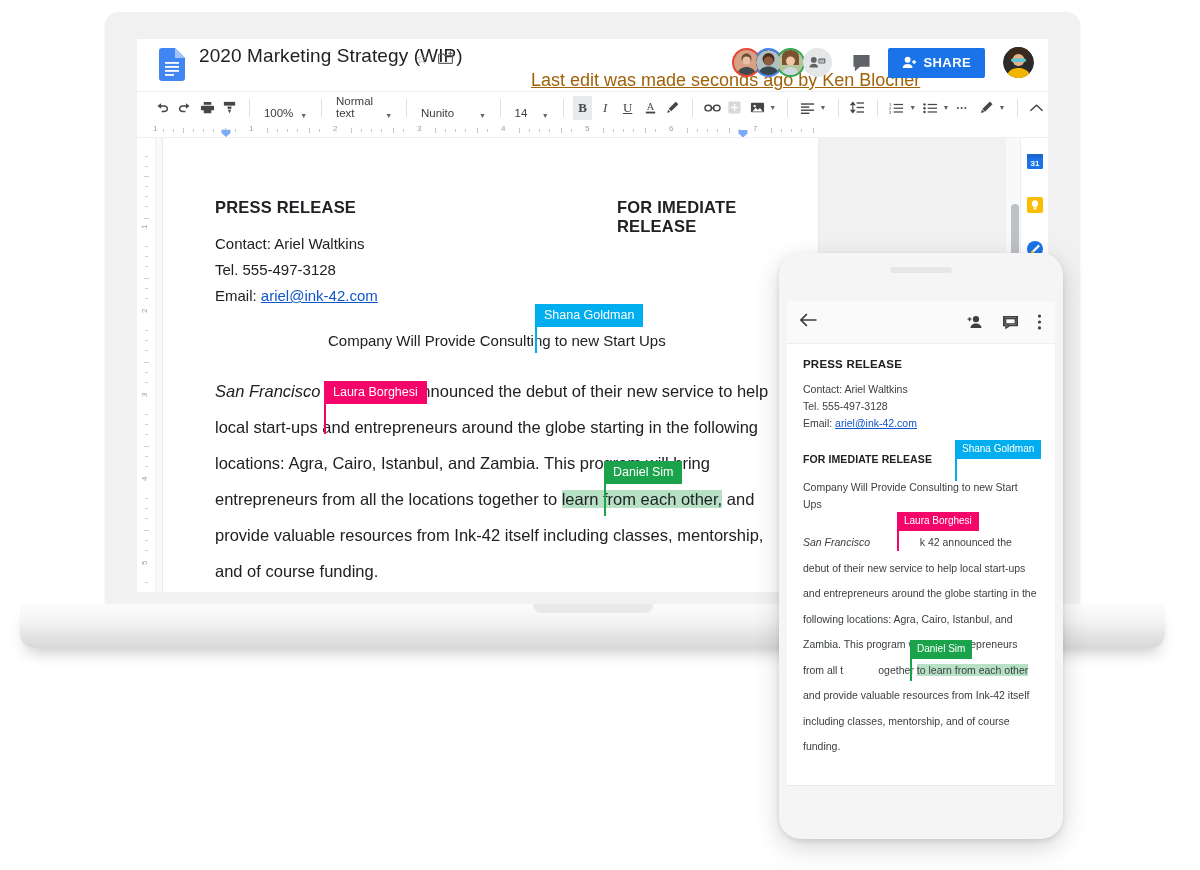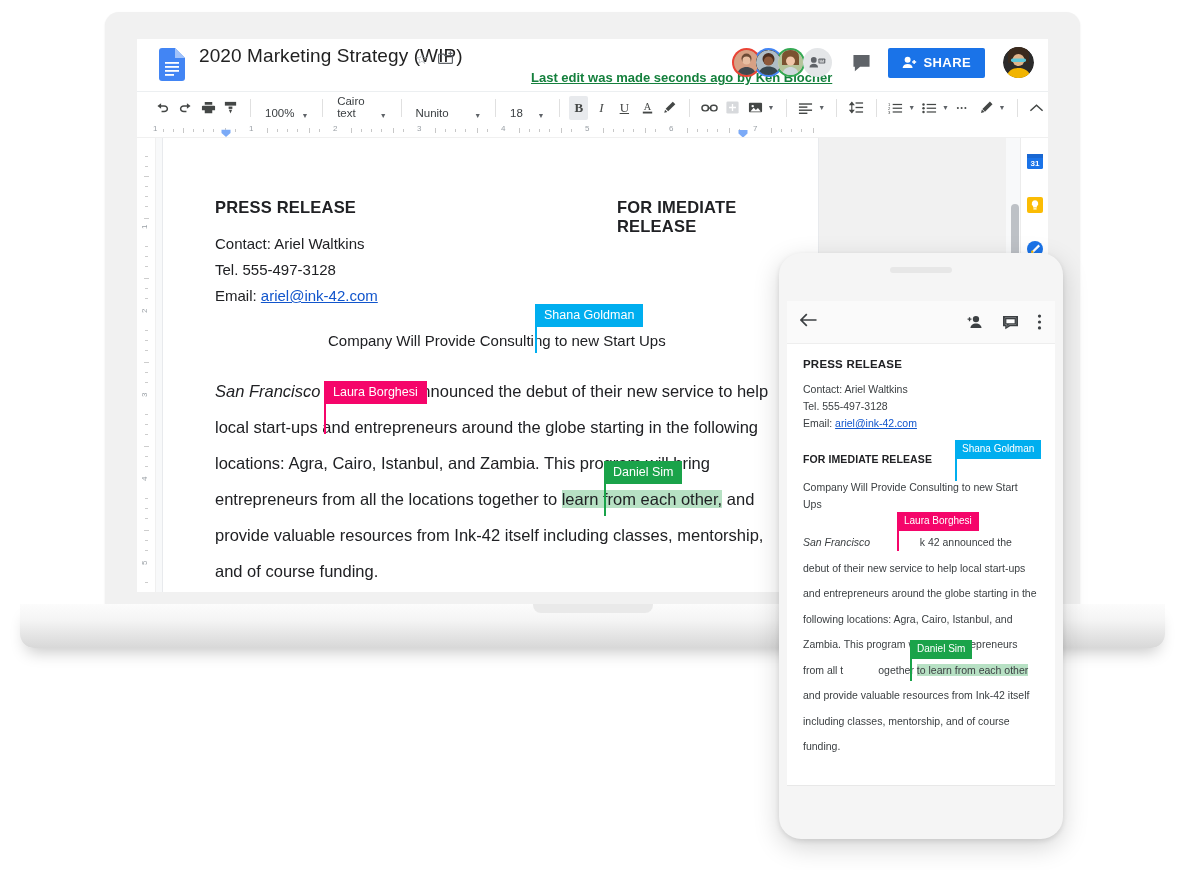--- a/index.html
+++ b/index.html
@@ -42,22 +42,22 @@
   .doc-title{
     position:absolute;left:62px;top:6px;
     font-size:19px;color:#222;letter-spacing:.1px;white-space:nowrap;
   }
   .title-icons{position:absolute;left:278px;top:11px;display:flex;gap:10px;align-items:center;}
   .star-icon{font-size:15px;color:#9aa0a6;line-height:1;}
   .drive-icon{width:16px;height:16px;}
   .menubar{position:absolute;left:62px;top:31px;display:flex;gap:13px;align-items:center;}
   .menubar span{font-size:12.5px;color:#444746;white-space:nowrap;}
   .last-edit{
-    position:absolute;left:394px;top:31px;font-size:13px;color:#15803d;
-    text-decoration:underline;white-space:nowrap;font-weight:bold;
+    position:absolute;left:394px;top:31px;font-size:18px;color:#a16207;
+    text-decoration:underline;white-space:nowrap;
   }
   .header-right{position:absolute;right:14px;top:8px;display:flex;align-items:center;gap:8px;}
   .avatars{display:flex;align-items:center;}
   .av-ring{padding:2px;border-radius:50%;margin-left:-7px;}
   .av-ring:first-child{margin-left:0;}
   .av-inner{width:25px;height:25px;border-radius:50%;overflow:hidden;position:relative;}
   .av-add{
     width:29px;height:29px;border-radius:50%;background:#e4e6e8;
     display:flex;align-items:center;justify-content:center;margin-left:-2px;
   }
@@ -308,33 +308,33 @@
         </div>
 
         <div class="tb-sep"></div>
         <div class="tb-select">
           <span>100%</span>
           <span class="tb-caret">▼</span>
         </div>
 
         <div class="tb-sep"></div>
         <div class="tb-select">
-          <span>Cairo text</span>
+          <span>Normal text</span>
           <span class="tb-caret">▼</span>
         </div>
 
         <div class="tb-sep"></div>
         <div class="tb-select" style="width:84px">
           <span>Nunito</span>
           <span class="tb-caret">▼</span>
         </div>
 
         <div class="tb-sep"></div>
         <div class="tb-select" style="width:44px">
-          <span>18</span>
+          <span>14</span>
           <span class="tb-caret">▼</span>
         </div>
 
         <div class="tb-sep"></div>
         <div class="tb-btn active" style="font-weight:bold;font-family:'Liberation Serif',serif">B</div>
         <div class="tb-btn" style="font-style:italic;font-family:'Liberation Serif',serif">I</div>
         <div class="tb-btn" style="text-decoration:underline;font-family:'Liberation Serif',serif">U</div>
         <div class="tb-btn">
           <svg viewBox="0 0 16 16" width="15" height="15">
               <text x="8" y="11" font-size="11" text-anchor="middle" fill="#444746" font-family="Liberation Serif, serif">A</text>

